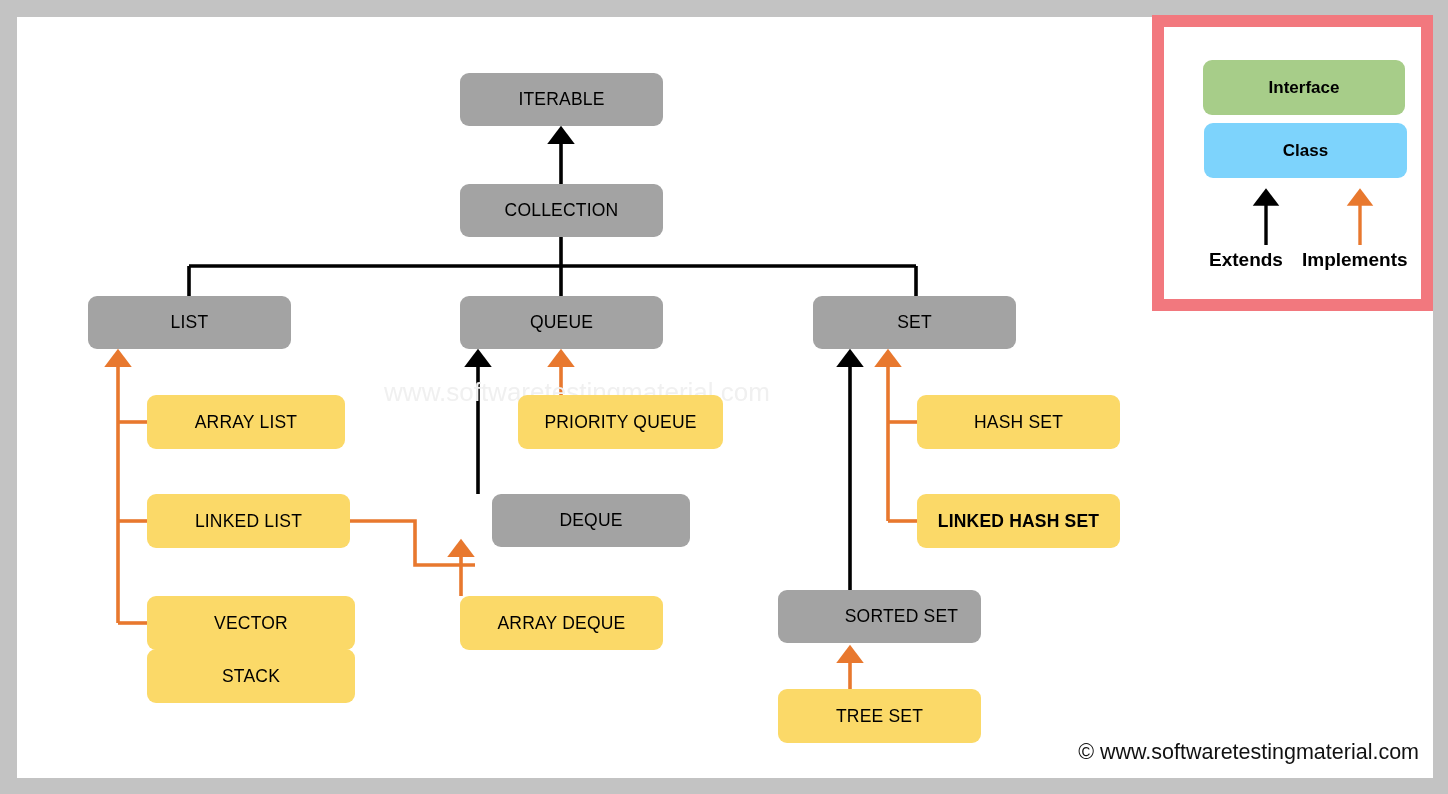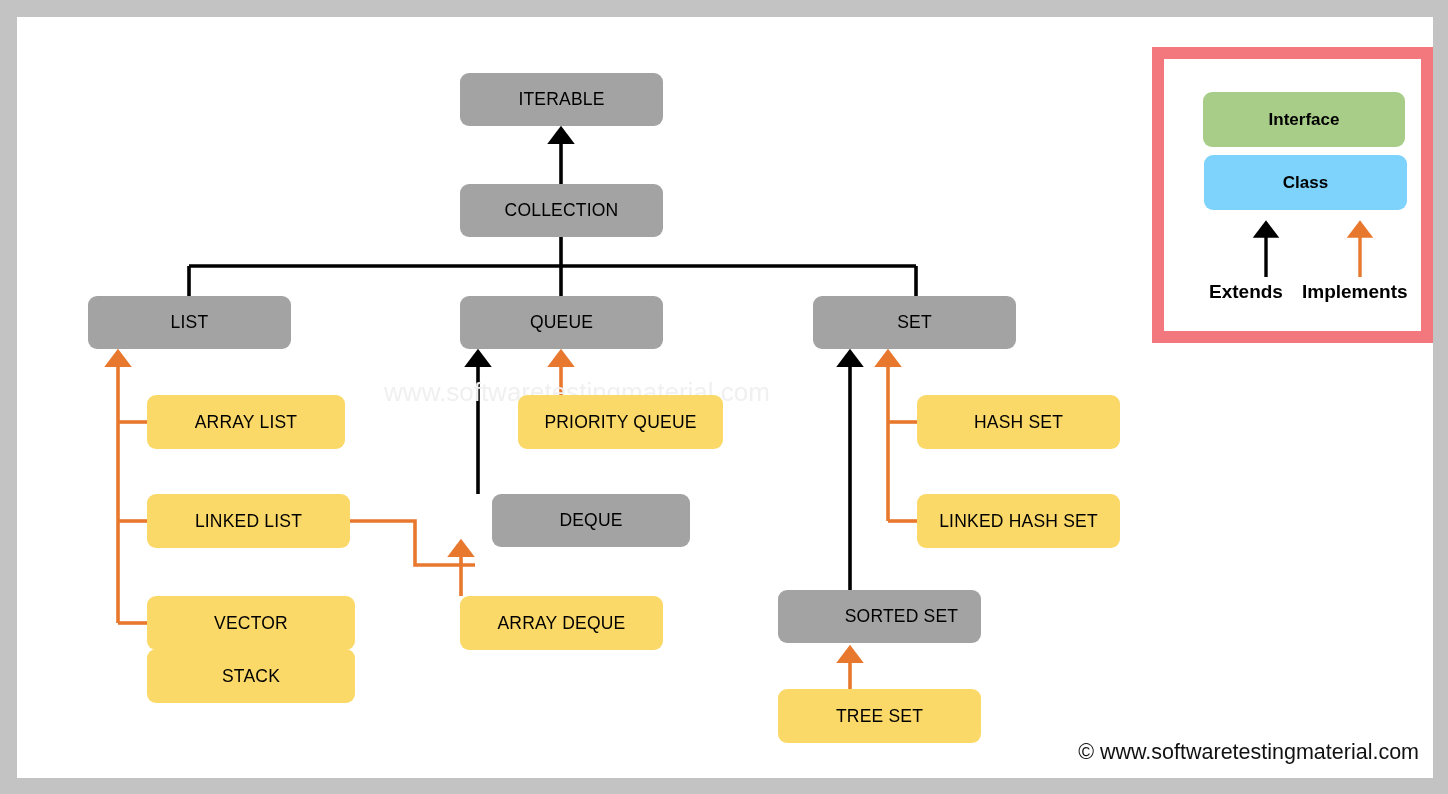--- a/index.html
+++ b/index.html
@@ -65,21 +65,20 @@
 
   
   #legend{
     position:absolute;
     left:1135px;top:-2px;
     width:281px;height:296px;
     box-sizing:border-box;
     border:12px solid #f2787e;
     background:#ffffff;
     z-index:5;
-    margin-top:32px;
   }
   .legend-box{
     position:absolute;
     box-sizing:border-box;
     border-radius:9px;
     display:flex;align-items:center;justify-content:center;
     font-size:17px;font-weight:bold;color:#000;
     white-space:nowrap;
   }
   #legend-interface{left:39px;top:33px;width:202px;height:55px;background:#a7cd89;}
@@ -201,21 +200,21 @@
     </div>
 
     <div class="node klass" style="left:443px;top:579px;width:203px;height:54px;">
       <span>ARRAY DEQUE</span>
     </div>
 
     <div class="node klass" style="left:900px;top:378px;width:203px;height:54px;">
       <span>HASH SET</span>
     </div>
 
-    <div class="node klass" style="left:900px;top:477px;width:203px;height:54px;">
+    <div class="node klass" style="left:900px;top:477px;width:203px;height:54px;font-weight:bold;">
       <span>LINKED HASH SET</span>
     </div>
 
     <div class="node klass" style="left:761px;top:672px;width:203px;height:54px;">
       <span>TREE SET</span>
     </div>
 
     <div id="footer">© www.softwaretestingmaterial.com</div>
 
     <div id="legend">

